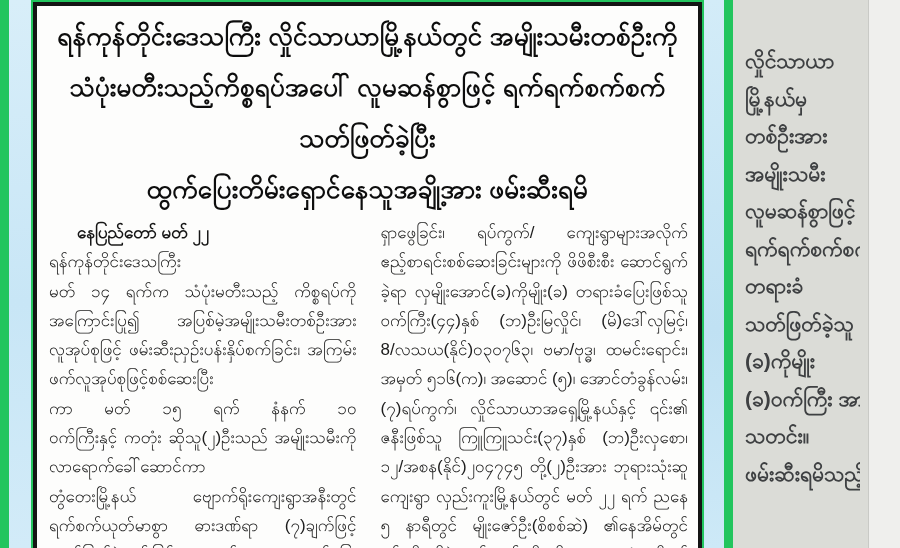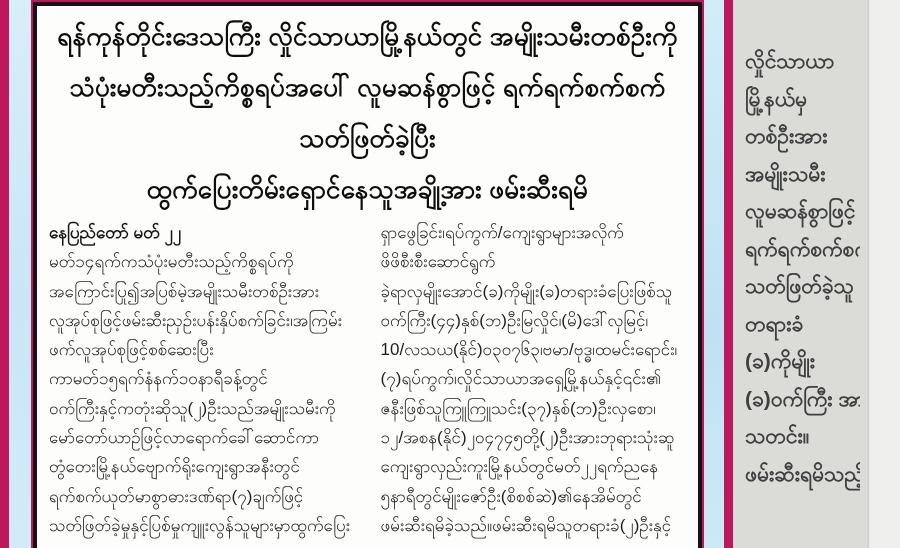--- a/index.html
+++ b/index.html
@@ -3,21 +3,21 @@
 <meta charset="utf-8">
 <style>
   * { margin: 0; padding: 0; box-sizing: border-box; }
   html, body { width: 900px; height: 548px; }
   body {
     font-family: "Liberation Sans", "DejaVu Sans", sans-serif;
     background: #ffffff;
     position: relative;
     overflow: hidden;
   }
-  .page { position: absolute; left: 0; top: 0; width: 900px; height: 548px; overflow: hidden; background: #be185d; }
+  .page { position: absolute; left: 0; top: 0; width: 900px; height: 548px; overflow: hidden; background: #22c55e; }
 
   .left-strip {
     position: absolute; left: 9px; top: 0; width: 22px; height: 548px;
     background: linear-gradient(180deg, #d8eef9 0%, #c8e6f6 55%, #d2ebf8 100%);
   }
   .right-strip {
     position: absolute; left: 704px; top: 0; width: 20px; height: 548px;
     background: linear-gradient(180deg, #d3ecf8 0%, #c0e1f3 60%, #cde9f7 100%);
   }
   .edge-strip {
@@ -45,27 +45,29 @@
     padding: 3px 10px 0 12px;
     gap: 24px;
   }
   .col { flex: 1 1 0; min-width: 0; overflow: hidden; }
   .dateline {
     font-weight: 700;
     font-size: 17px;
     line-height: 29.3px;
     color: #161616;
     white-space: nowrap;
+    margin-left: 28px;
   }
   .body-line {
     font-size: 17px;
     line-height: 29.3px;
     color: #1c1c1c;
     white-space: nowrap;
     display: flex;
+    justify-content: space-between;
     overflow: hidden;
   }
   .body-line span { flex: 0 0 auto; }
 
   .sidebar {
     position: absolute; left: 733px; top: 0; width: 135px; height: 548px;
     background: #dbdcd7;
     padding: 42px 8px 0 12px;
     overflow: hidden;
   }
@@ -90,20 +92,21 @@
         <div class="headline-line">ရန်ကုန်တိုင်းဒေသကြီး လှိုင်သာယာမြို့နယ်တွင် အမျိုးသမီးတစ်ဦးကို</div>
         <div class="headline-line">သံပုံးမတီးသည့်ကိစ္စရပ်အပေါ် လူမဆန်စွာဖြင့် ရက်ရက်စက်စက်သတ်ဖြတ်ခဲ့ပြီး</div>
         <div class="headline-line">ထွက်ပြေးတိမ်းရှောင်နေသူအချို့အား ဖမ်းဆီးရမိ</div>
       </div>
 
     <div class="article-body">
       <div class="col">
         <div class="dateline">နေပြည်တော်  မတ်  ၂၂</div>
         <div>
             <div class="body-line">
+              <span>ရန်ကုန်တိုင်းဒေသကြီး</span>
             </div>
             <div class="body-line">
               <span>မတ်</span>
               <span>၁၄</span>
               <span>ရက်က</span>
               <span>သံပုံးမတီးသည့်</span>
               <span>ကိစ္စရပ်ကို</span>
             </div>
             <div class="body-line">
               <span>အကြောင်းပြု၍</span>
@@ -117,30 +120,28 @@
             <div class="body-line">
               <span>ဖက်လူအုပ်စုဖြင့်စစ်ဆေးပြီး</span>
             </div>
             <div class="body-line">
               <span>ကာ</span>
               <span>မတ်</span>
               <span>၁၅</span>
               <span>ရက်</span>
               <span>နံနက်</span>
               <span>၁၀</span>
-              <span>နာရီခန့်တွင်</span>
             </div>
             <div class="body-line">
               <span>ဝက်ကြီးနှင့်</span>
               <span>ကတုံး</span>
               <span>ဆိုသူ(၂)ဦးသည်</span>
               <span>အမျိုးသမီးကို</span>
             </div>
             <div class="body-line">
-              <span>မော်တော်ယာဉ်ဖြင့်</span>
               <span>လာရောက်ခေါ်ဆောင်ကာ</span>
             </div>
             <div class="body-line">
               <span>တွံတေးမြို့နယ်</span>
               <span>ဗျောက်ရိုးကျေးရွာအနီးတွင်</span>
             </div>
             <div class="body-line">
               <span>ရက်စက်ယုတ်မာစွာ</span>
               <span>ဓားဒဏ်ရာ</span>
               <span>(၇)ချက်ဖြင့်</span>
@@ -153,37 +154,45 @@
           </div>
       </div>
       <div class="col">
         <div>
             <div class="body-line">
               <span>ရှာဖွေခြင်း၊</span>
               <span>ရပ်ကွက်/</span>
               <span>ကျေးရွာများအလိုက်</span>
             </div>
             <div class="body-line">
+              <span>ဧည့်စာရင်းစစ်ဆေးခြင်းများကို</span>
               <span>ဖိဖိစီးစီး</span>
               <span>ဆောင်ရွက်</span>
             </div>
             <div class="body-line">
               <span>ခဲ့ရာ</span>
               <span>လှမျိုးအောင်(ခ)ကိုမျိုး(ခ)</span>
               <span>တရားခံပြေးဖြစ်သူ</span>
             </div>
             <div class="body-line">
               <span>ဝက်ကြီး(၄၄)နှစ်</span>
               <span>(ဘ)ဦးမြလှိုင်၊</span>
               <span>(မိ)ဒေါ်လှမြင့်၊</span>
             </div>
             <div class="body-line">
-              <span>10/လသယ(နိုင်)ဝ၃ဝ၇၆၃၊</span>
+              <span>8/လသယ(နိုင်)ဝ၃ဝ၇၆၃၊</span>
               <span>ဗမာ/ဗုဒ္ဓ၊</span>
               <span>ထမင်းရောင်း၊</span>
+            </div>
+            <div class="body-line">
+              <span>အမှတ်</span>
+              <span>၅၁၆(က)၊</span>
+              <span>အဆောင်</span>
+              <span>(၅)၊</span>
+              <span>အောင်တံခွန်လမ်း၊</span>
             </div>
             <div class="body-line">
               <span>(၇)ရပ်ကွက်၊</span>
               <span>လှိုင်သာယာအရှေ့မြို့နယ်နှင့်</span>
               <span>၎င်း၏</span>
             </div>
             <div class="body-line">
               <span>ဇနီးဖြစ်သူ</span>
               <span>ကြူကြူသင်း(၃၇)နှစ်</span>
               <span>(ဘ)ဦးလှစော၊</span>
@@ -219,22 +228,22 @@
 
   <div class="right-strip"></div>
 
   <div class="sidebar">
       <div class="sidebar-line">လှိုင်သာယာ</div>
       <div class="sidebar-line">မြို့နယ်မှ</div>
       <div class="sidebar-line">တစ်ဦးအား</div>
       <div class="sidebar-line">အမျိုးသမီး</div>
       <div class="sidebar-line">လူမဆန်စွာဖြင့်</div>
       <div class="sidebar-line">ရက်ရက်စက်စက်</div>
+      <div class="sidebar-line">တရားခံ</div>
       <div class="sidebar-line">သတ်ဖြတ်ခဲ့သူ</div>
-      <div class="sidebar-line">တရားခံ</div>
       <div class="sidebar-line">(ခ)ကိုမျိုး</div>
       <div class="sidebar-line">(ခ)ဝက်ကြီး အား</div>
       <div class="sidebar-line">သတင်း။</div>
       <div class="sidebar-line">ဖမ်းဆီးရမိသည့်</div>
     </div>
 
   <div class="edge-strip"></div>
 
 </div>
 

